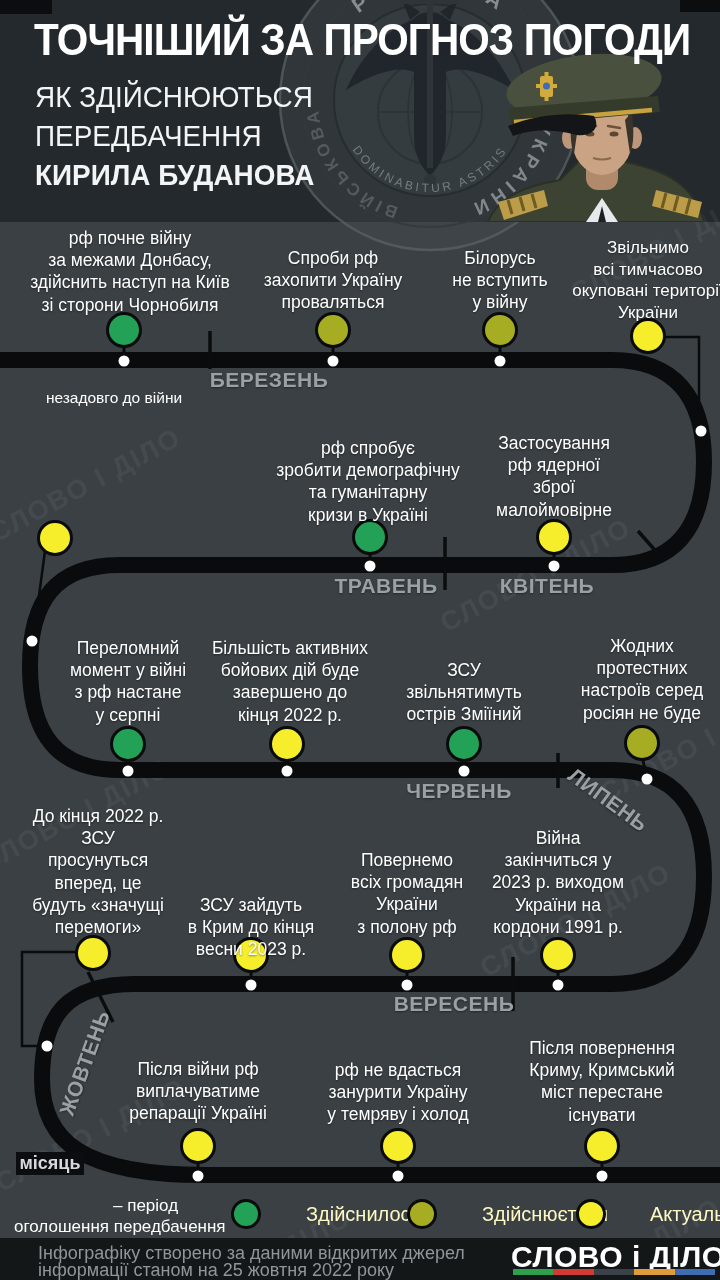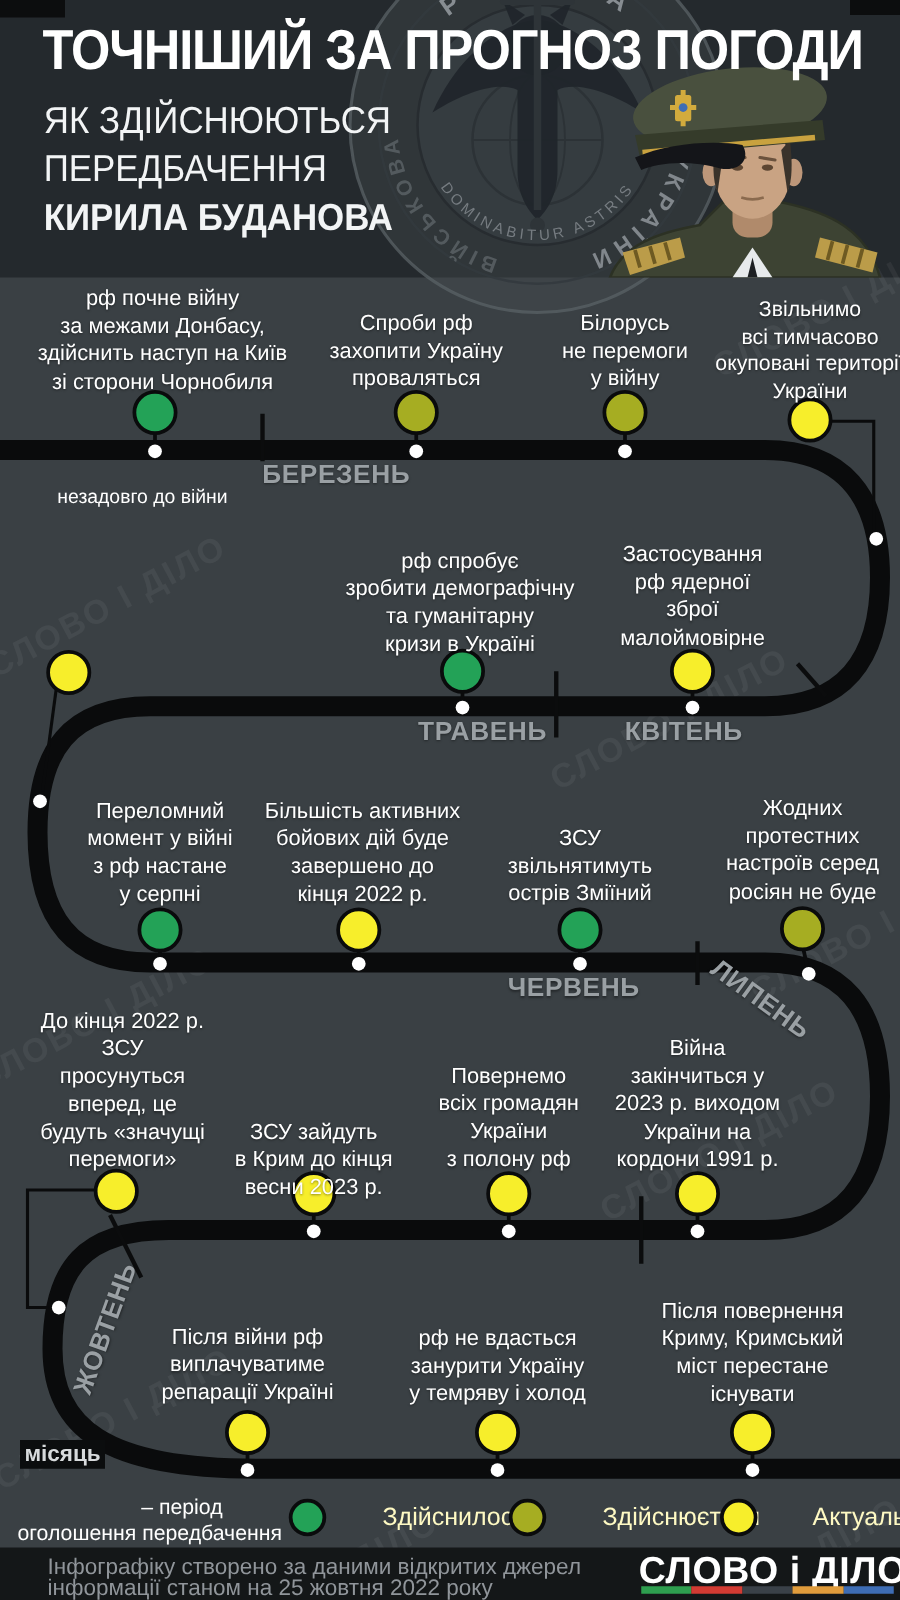--- a/index.html
+++ b/index.html
@@ -228,32 +228,33 @@
       </g>
   </svg>
 
   <div id="months-layer">
       <div class="month-note" style="left: 4px; top: 389px;">незадовго до війни</div>
       <div class="month" style="left: 189px; top: 368px;">БЕРЕЗЕНЬ</div>
       <div class="month" style="left: 467px; top: 574px;">КВІТЕНЬ</div>
       <div class="month" style="left: 306px; top: 574px;">ТРАВЕНЬ</div>
       <div class="month" style="left: 379px; top: 779px;">ЧЕРВЕНЬ</div>
       <div class="month" style="left: 528px; top: 788px; transform: rotate(36deg);">ЛИПЕНЬ</div>
+      <div class="month" style="left: 374px; top: 992px;">ВЕРЕСЕНЬ</div>
       <div class="month" style="left: 5px; top: 1051px; transform: rotate(-70deg);">ЖОВТЕНЬ</div>
     </div>
   <div id="labels">
       <div class="node-text" style="left: 10px; top: 227px; width: 240px;">рф почне війну
 за межами Донбасу,
 здійснить наступ на Київ
 зі сторони Чорнобиля</div>
       <div class="node-text" style="left: 248px; top: 247px; width: 170px;">Спроби рф
 захопити Україну
 проваляться</div>
       <div class="node-text" style="left: 425px; top: 247px; width: 150px;">Білорусь
-не перемоги
+не вступить
 у війну</div>
       <div class="node-text" style="left: 563px; top: 237px; width: 170px; font-size: 17px;">Звільнимо
 всі тимчасово
 окуповані території
 України</div>
       <div class="node-text" style="left: 263px; top: 437px; width: 210px;">рф спробує
 зробити демографічну
 та гуманітарну
 кризи в Україні</div>
       <div class="node-text" style="left: 469px; top: 432px; width: 170px;">Застосування

